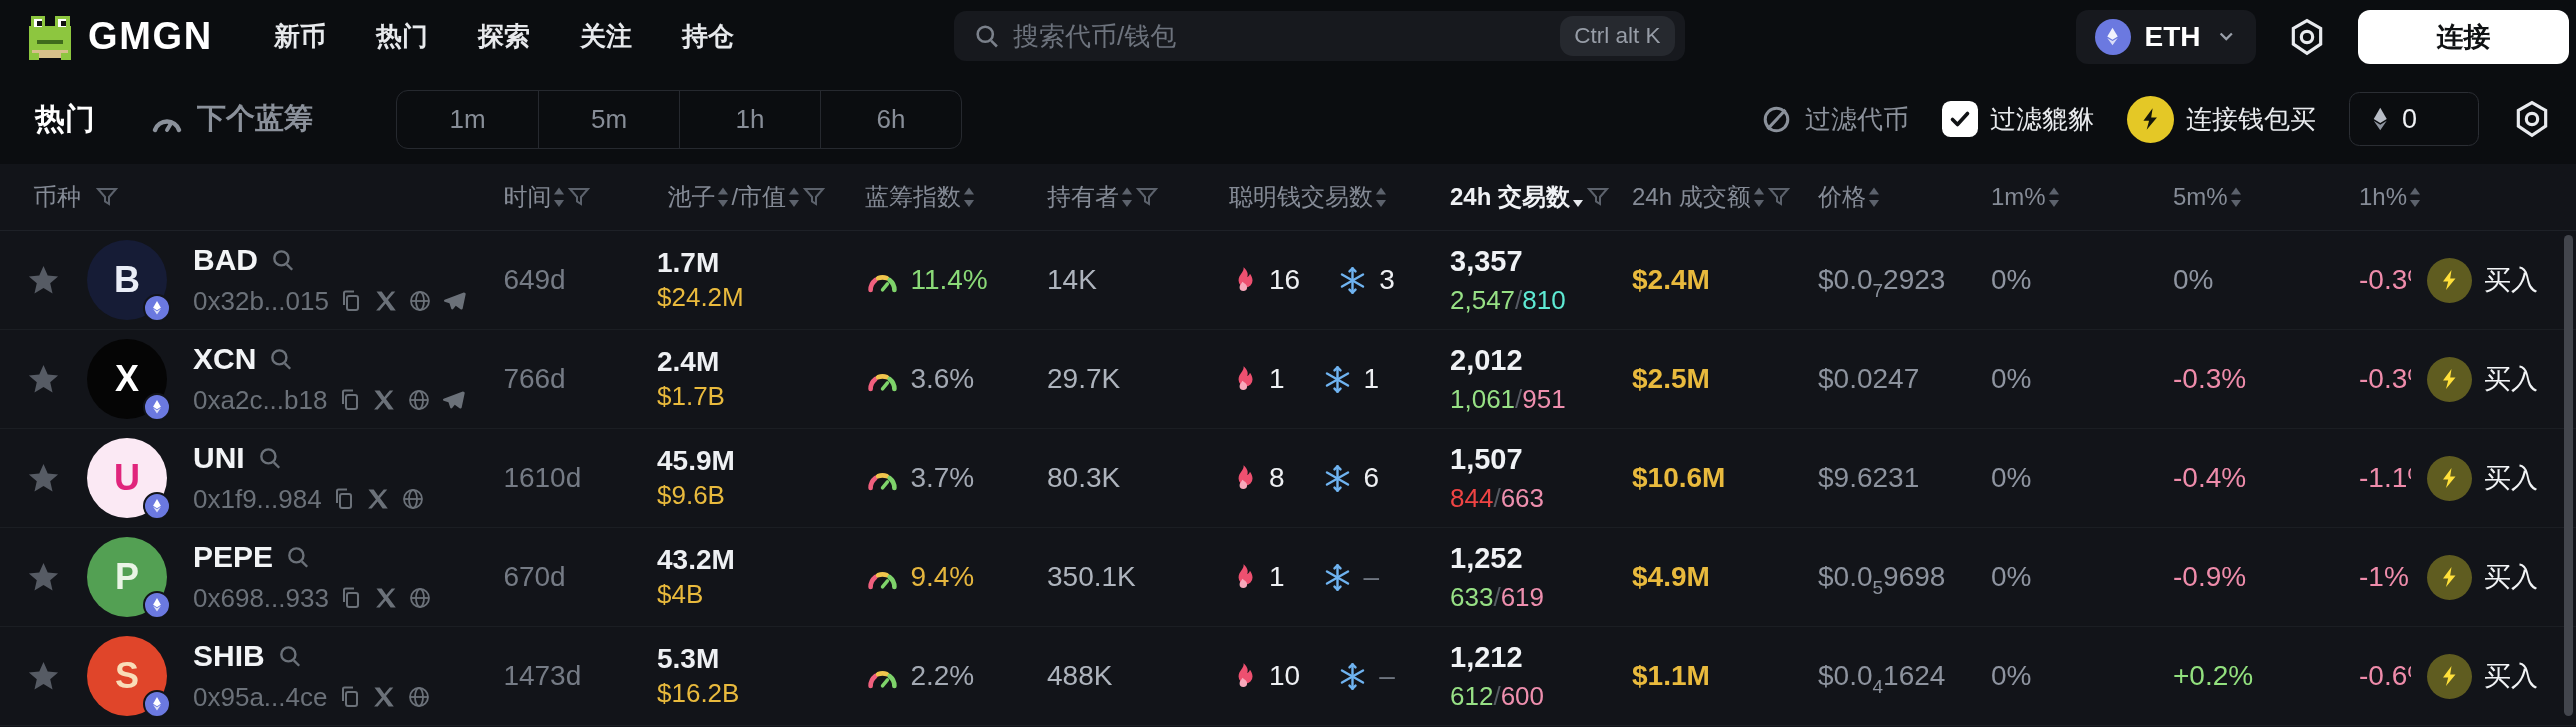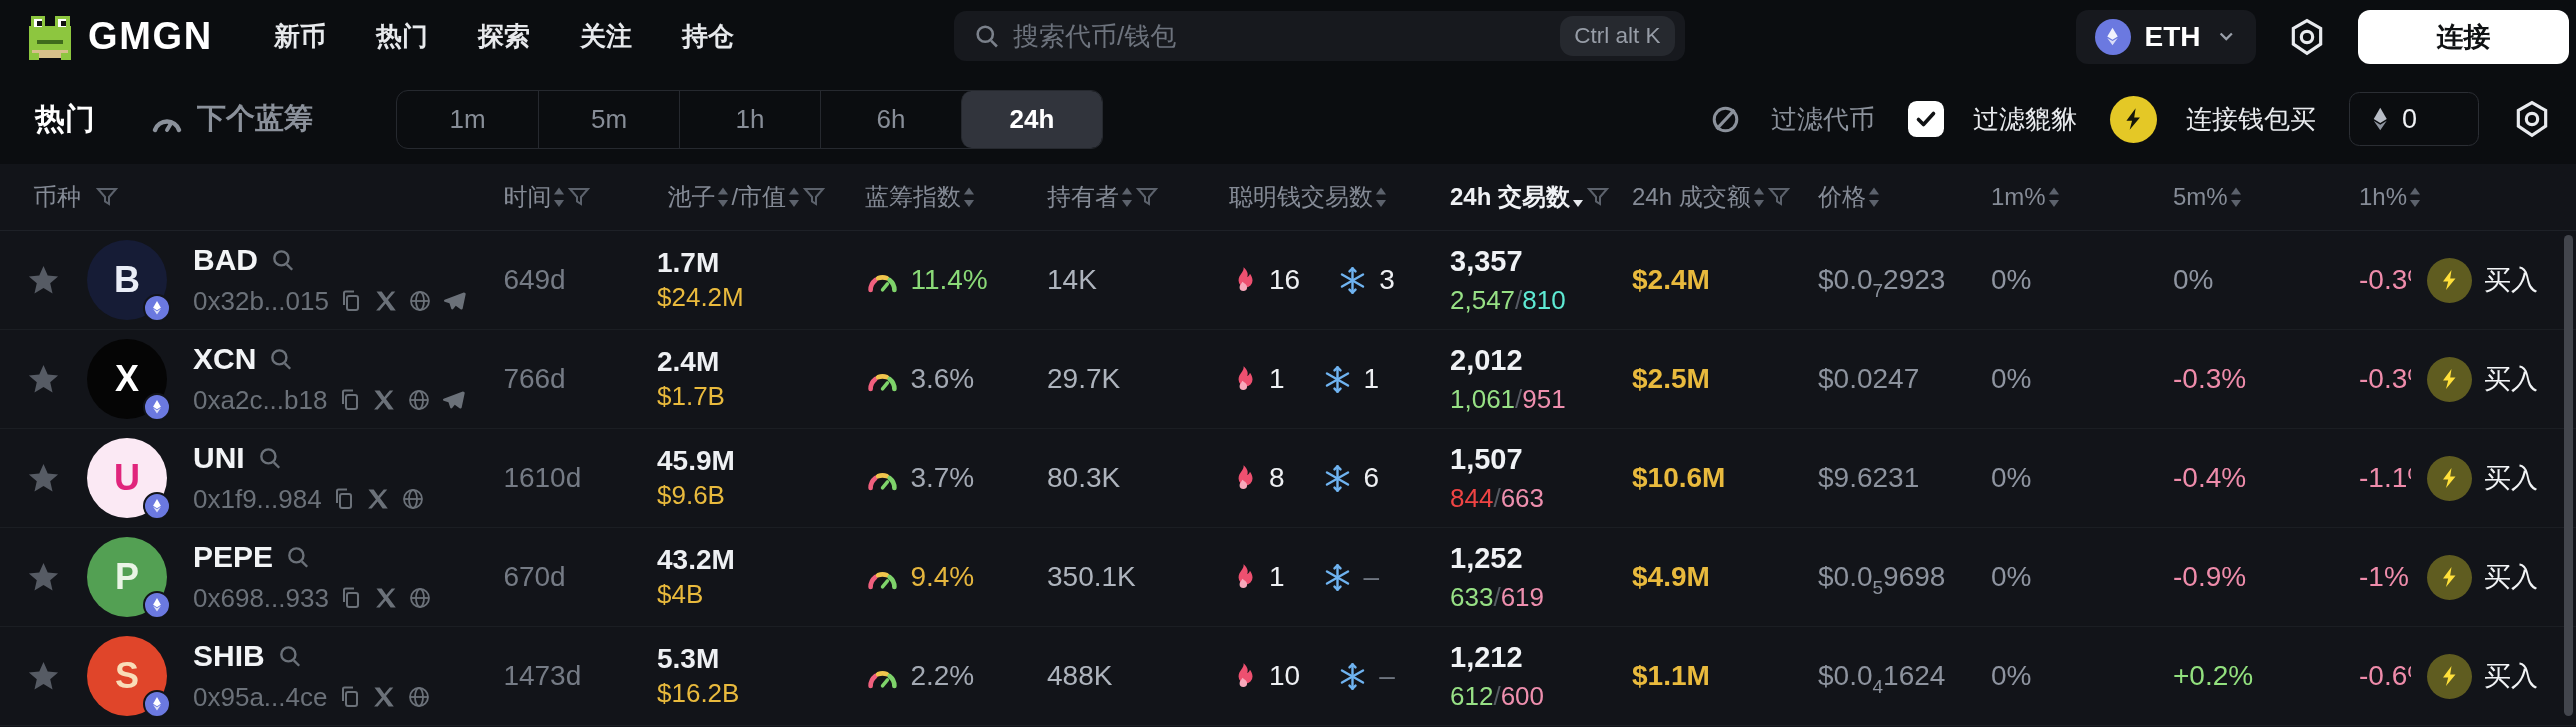--- a/index.html
+++ b/index.html
@@ -26,21 +26,21 @@
   .connect-btn { background:#ffffff; color:#101214; font-size:27px; font-weight:700; border:none; border-radius:12px; height:54px; width:211px; cursor:pointer; font-family:inherit; }
   
   .toolbar { height:92px; display:flex; align-items:center; padding:0 24px 0 35px; }
   .hot-tab { font-size:30px; font-weight:700; color:#ffffff; }
   .nextblue { display:flex; align-items:center; gap:12px; margin-left:54px; color:#8b919b; font-size:29px; font-weight:600; cursor:pointer;justify-content:flex-end; }
   .tf-group { display:flex; margin-left:83px; border:0.9px solid #26292f; border-radius:12px; overflow:hidden; }
   .tf { width:141px; height:57px; display:flex; align-items:center; justify-content:center; font-size:26px; color:#878d97; border-left:0.9px solid #26292f; cursor:pointer; }
   .tf:first-child { border-left:none; }
   .tf.active { background:#31343c; color:#ffffff; border-radius:10.4px; font-weight:600; }
   .tl-right { margin-left:auto; display:flex; align-items:center; gap:33px; }
-  .tl-item { display:flex; align-items:center; gap:29px; font-size:26px; cursor:pointer; }
+  .tl-item { display:flex; align-items:center; gap:12px; font-size:26px; cursor:pointer; }
   .lbl-gray { color:#8b919b; } .lbl-white { color:#e9ebee; }
   .checkbox { width:36px; height:36px; background:#ffffff; border-radius:8.6px; display:flex; align-items:center; justify-content:center; }
   .bolt-circle { width:47px; height:47px; border-radius:50%; background:#e4c826; display:flex; align-items:center; justify-content:center; }
   .amount-pill { border:0.9px solid #2b2e34; border-radius:10.4px; height:54px; min-width:130px; display:flex; align-items:center; gap:10.4px; padding:0 19px; color:#f0f2f5; font-size:27px; }
   
   .table { position:absolute; left:0; right:0; top:164px; bottom:0; background:#121419; }
   .thead, .row { display:grid; grid-template-columns:493px 164px 208px 182px 182px 221px 182px 186px 173px 182px 186px 1fr; align-items:center; }
   .thead { height:67px; color:#858b96; font-size:24px; border-bottom:0.9px solid #1e2127; }
   .hcell { display:flex; align-items:center; gap:1px; white-space:nowrap; }
   .hcell.first { padding-left:33px; gap:14px; }
@@ -138,21 +138,20 @@
         <path d="M4 17a8.5 8.5 0 0 1 16 0" fill="none"></path>
         <path d="M12 17l3-5" stroke-width="2.6"></path>
       </svg>
     <span>下个蓝筹</span>
   </div>
   <div class="tf-group">
     <div class="tf">1m</div>
     <div class="tf">5m</div>
     <div class="tf">1h</div>
     <div class="tf">6h</div>
-    <div class="tf active">24h</div>
   </div>
   <div class="tl-right">
     <div class="tl-item">
       <svg width="33" height="33" viewBox="0 0 24 24" fill="none" stroke="#8b919b" stroke-width="2.2">
           <circle cx="12" cy="12" r="8.2"></circle>
           <line x1="5.5" y1="19" x2="18.5" y2="5"></line>
         </svg>
       <span class="lbl-gray">过滤代币</span>
     </div>
     <div class="tl-item">

